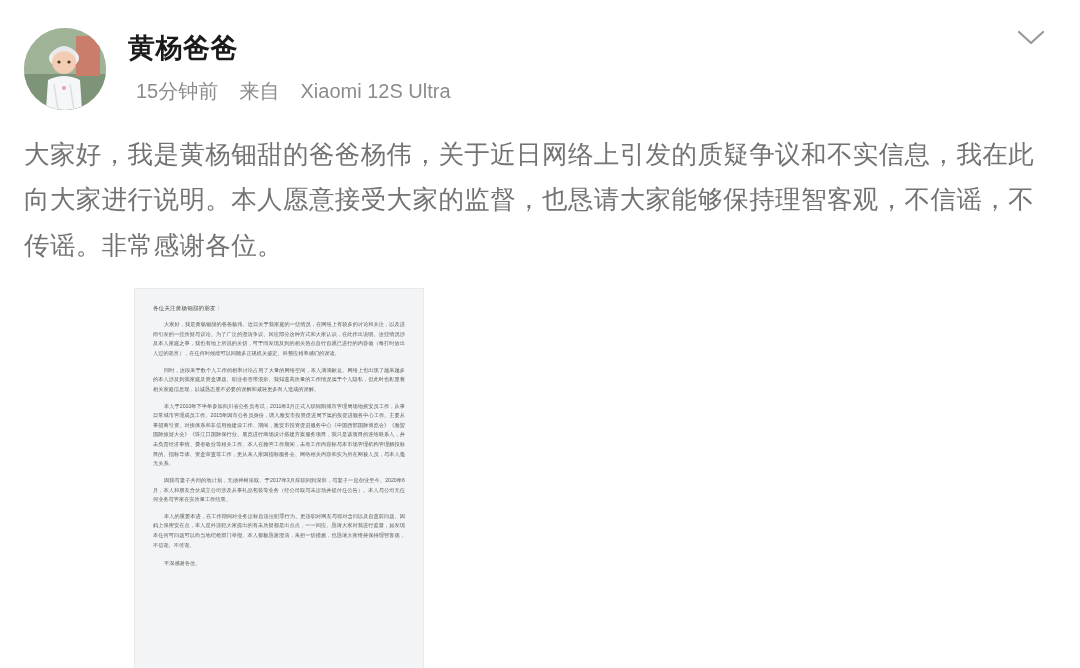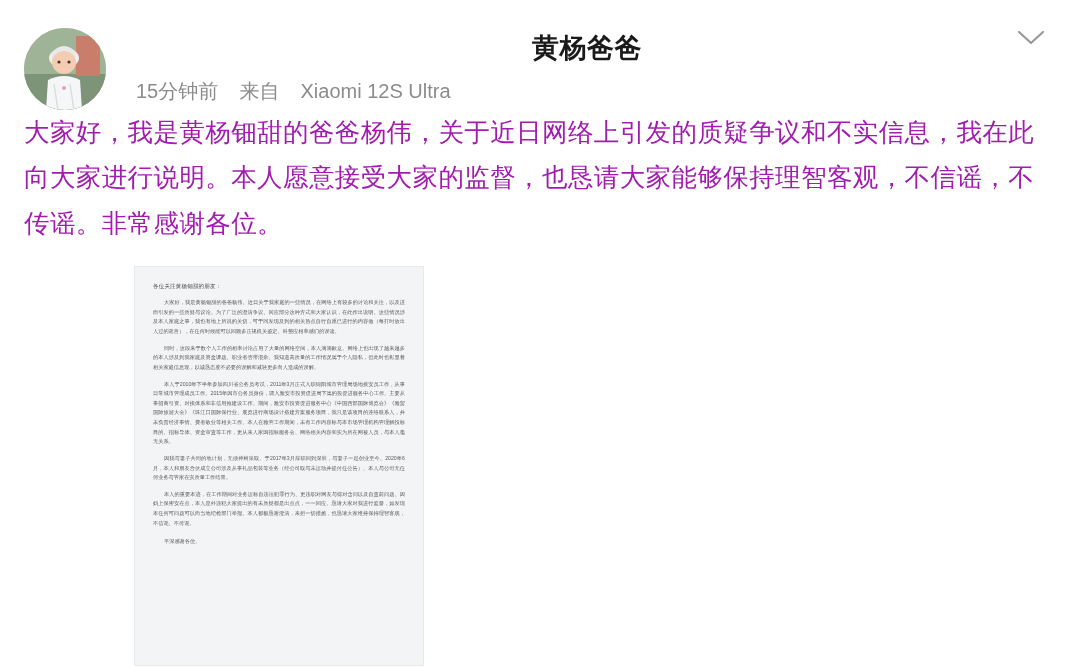--- a/index.html
+++ b/index.html
@@ -46,21 +46,20 @@
     flex: 1 1 auto;
     min-width: 0;
   }
 
   .username {
     font-size: 27px;
     font-weight: bold;
     color: #1a1a1a;
     line-height: 1.2;
     letter-spacing: 0.5px;
-    text-align: center;
   }
 
   .meta {
     margin-top: 14px;
     font-size: 20px;
     color: #8c8c8c;
     line-height: 1.3;
     white-space: nowrap;
     margin-left: 8px;
   }
@@ -69,23 +68,24 @@
   .chevron {
     position: absolute;
     top: 28px;
     right: 34px;
     width: 30px;
     height: 20px;
     cursor: pointer;
   }
 
   .post-body {
+    margin-top: 22px;
     font-size: 25.5px;
     line-height: 1.78;
-    color: #a21caf;
+    color: #737373;
     letter-spacing: 0.4px;
     padding-right: 8px;
   }
 
   .attachment {
     margin-top: 20px;
     margin-left: 110px;
     width: 290px;
     height: 400px;
     background: #f3f4f5;

